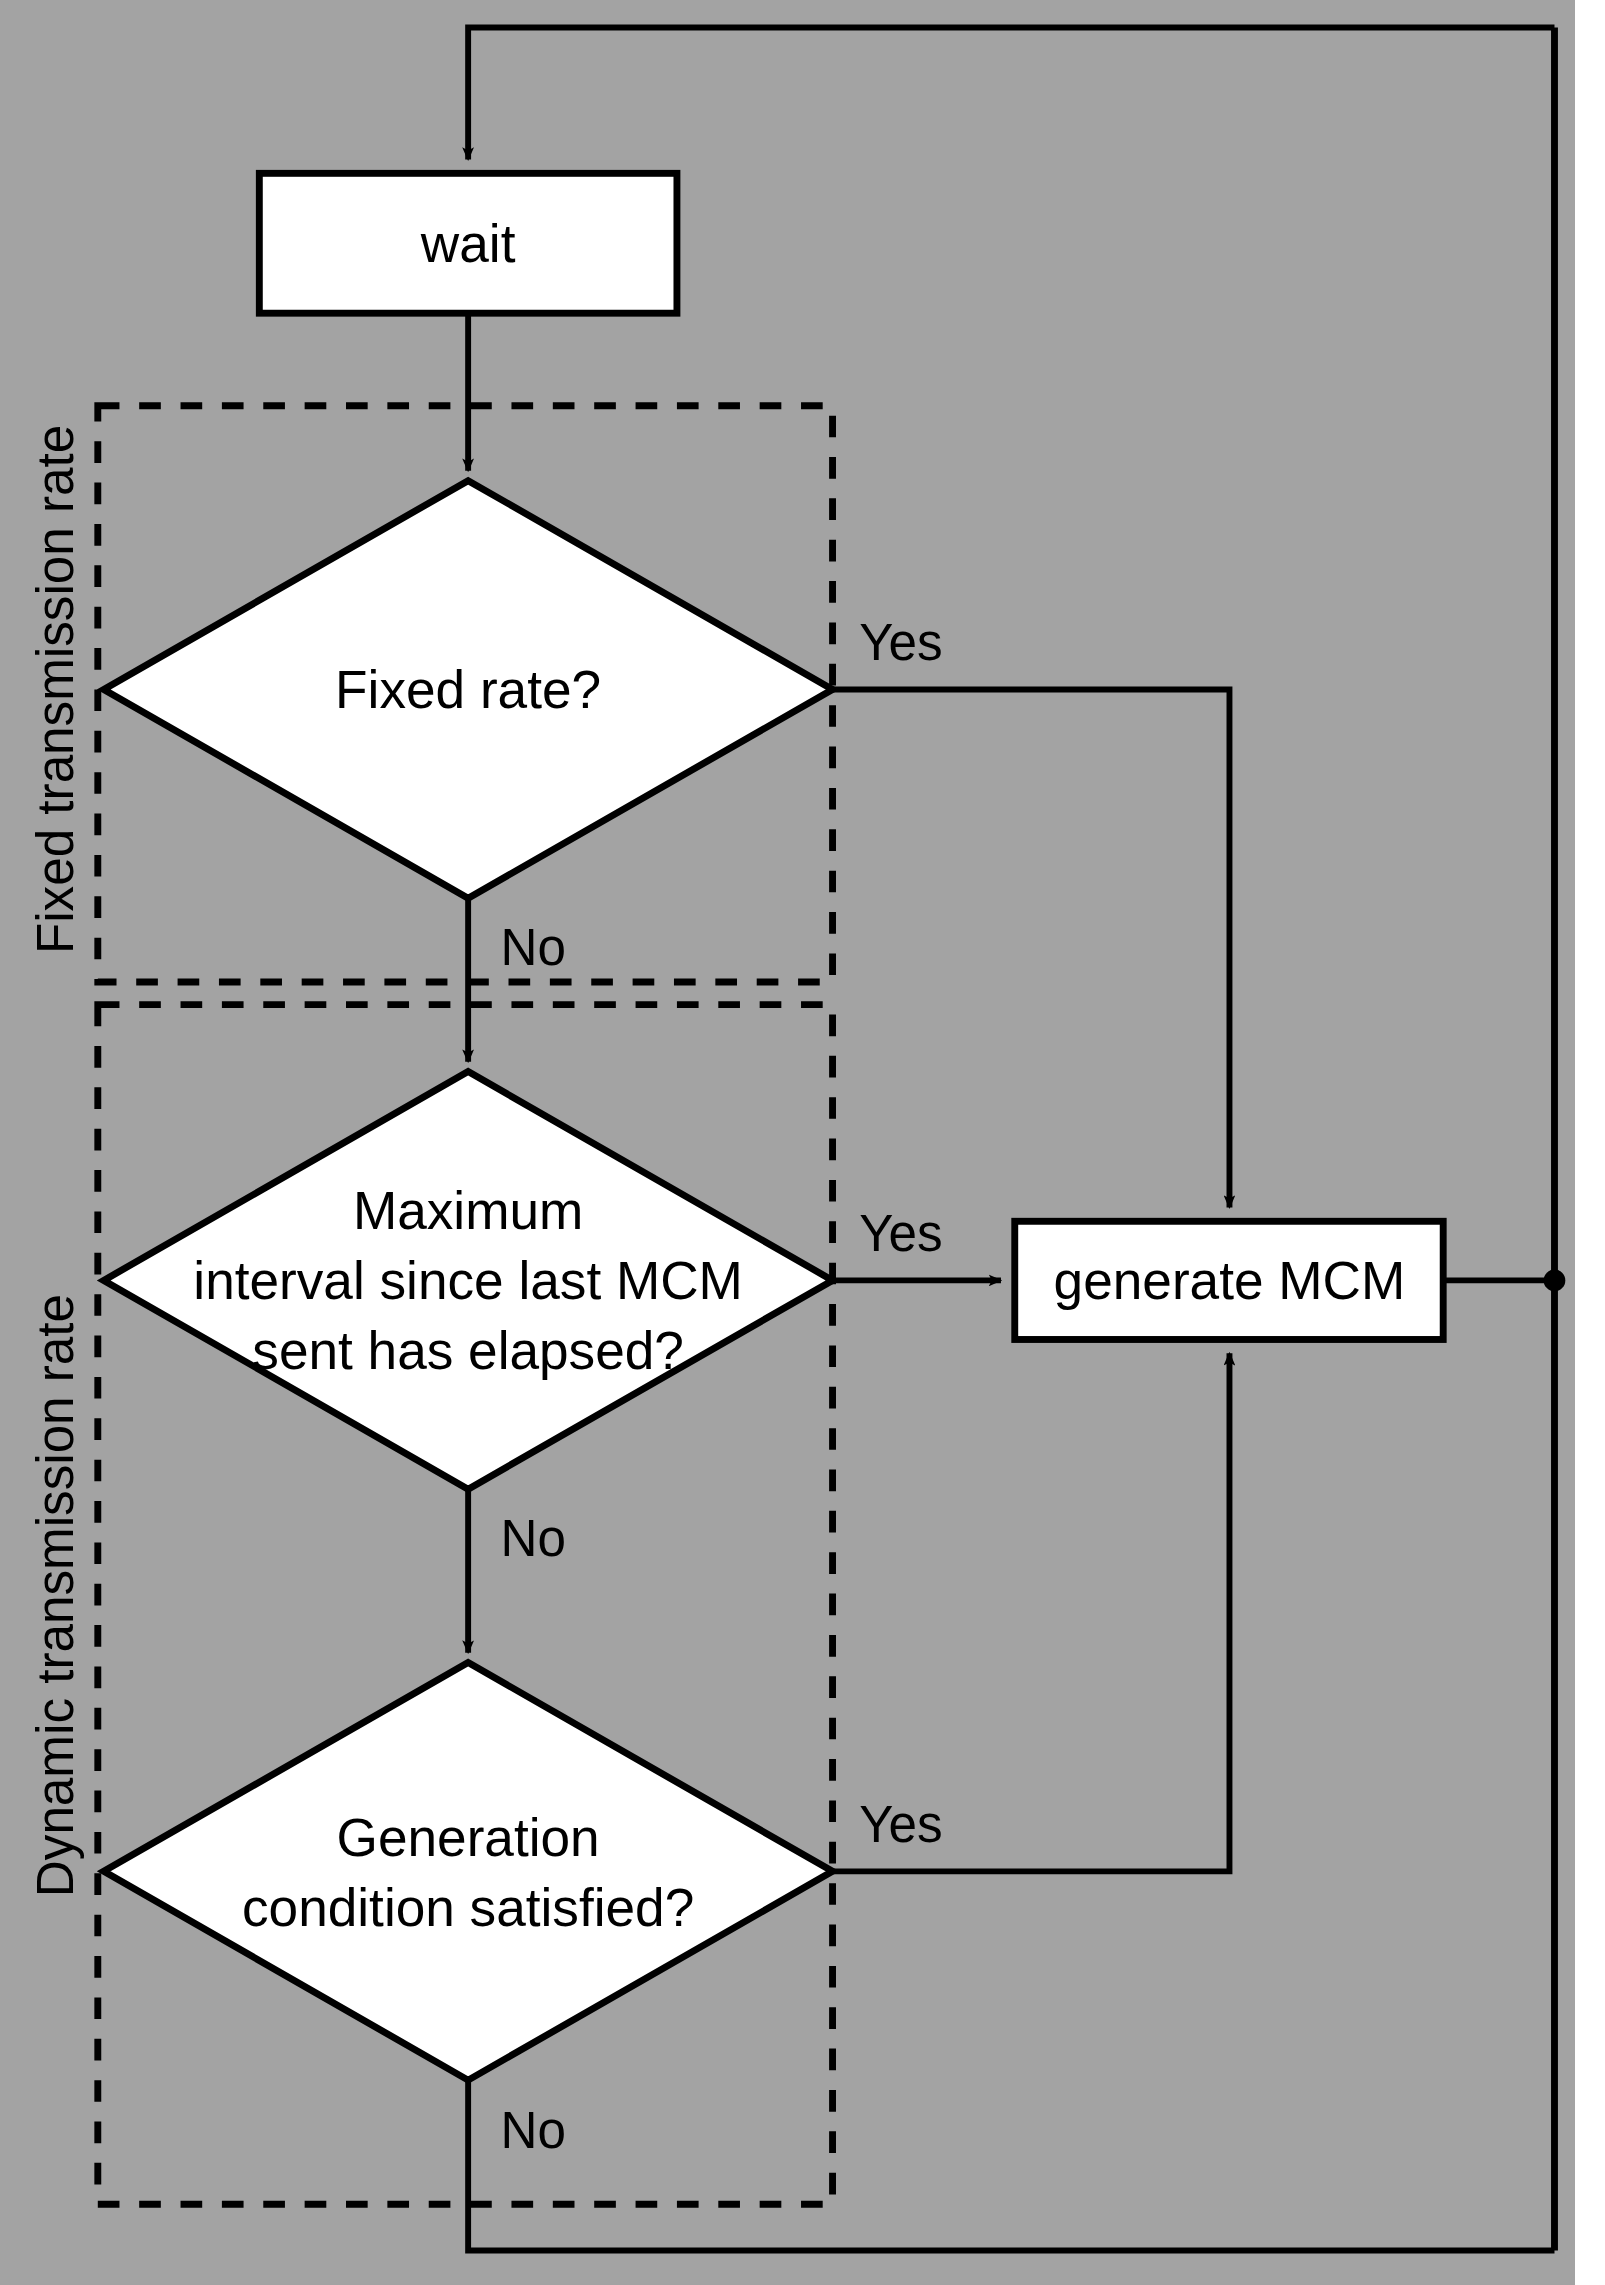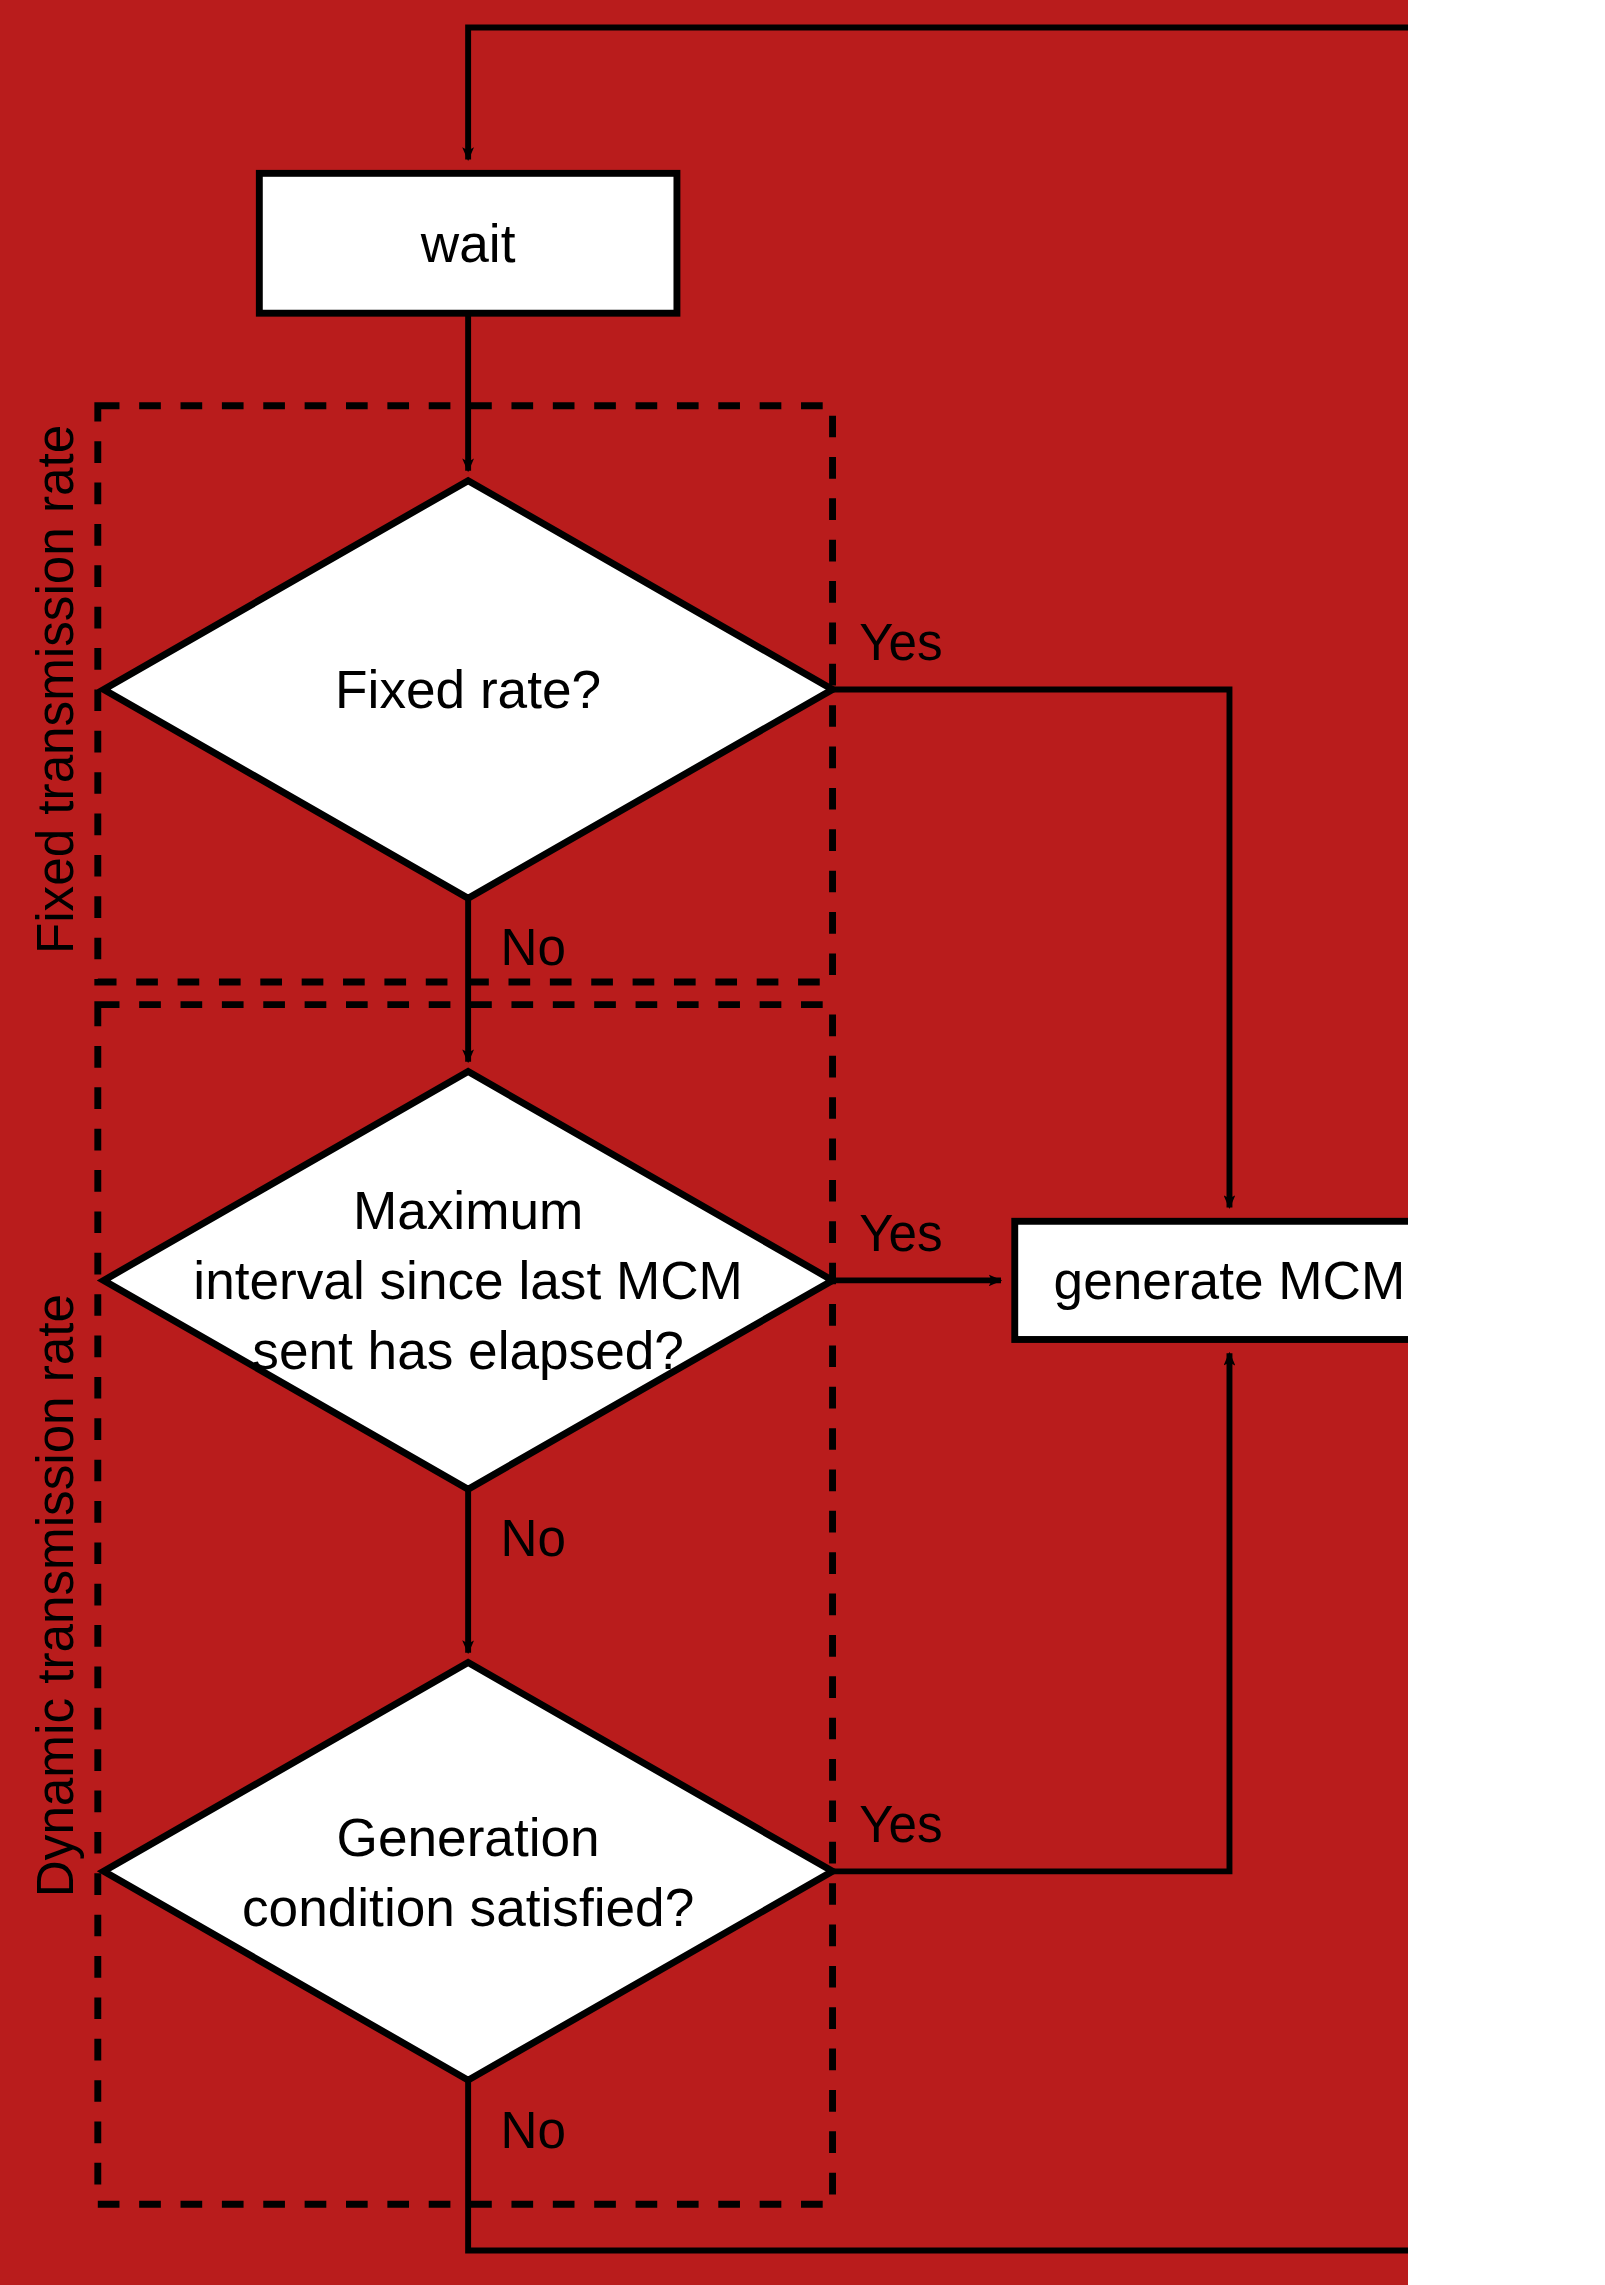--- a/index.html
+++ b/index.html
@@ -1,17 +1,17 @@
 <!DOCTYPE html>
 <html><head>
 <meta charset="utf-8">
 <style>
   html,body{margin:0;padding:0;background:#ffffff;}
   body{font-family:"Liberation Sans", sans-serif;}
-  #stage{position:relative;width:1408px;height:2285px;background:#b91c1c;overflow:hidden;}
+  #stage{position:relative;width:1534px;height:2285px;background:#a3a3a3;overflow:hidden;padding-left:41px;}
   svg{position:absolute;left:0;top:0;width:1606px;height:2285px;}
   .node-text{font-family:"Liberation Sans", sans-serif;fill:#000;}
 </style>
 </head>
 <body>
 
 <div id="stage">
 
   <svg viewBox="0 0 1630 2320" xmlns="http://www.w3.org/2000/svg">
     <defs>

